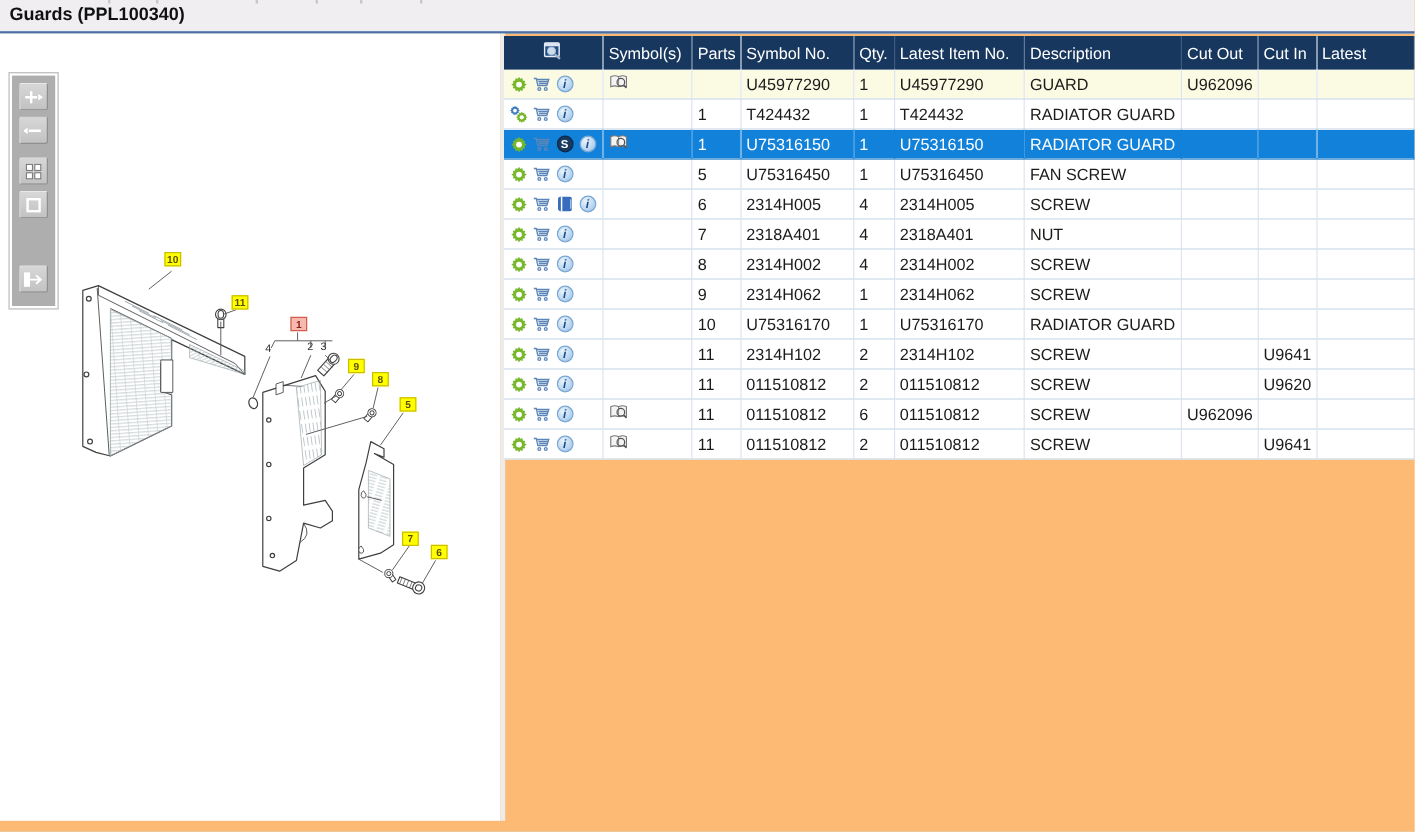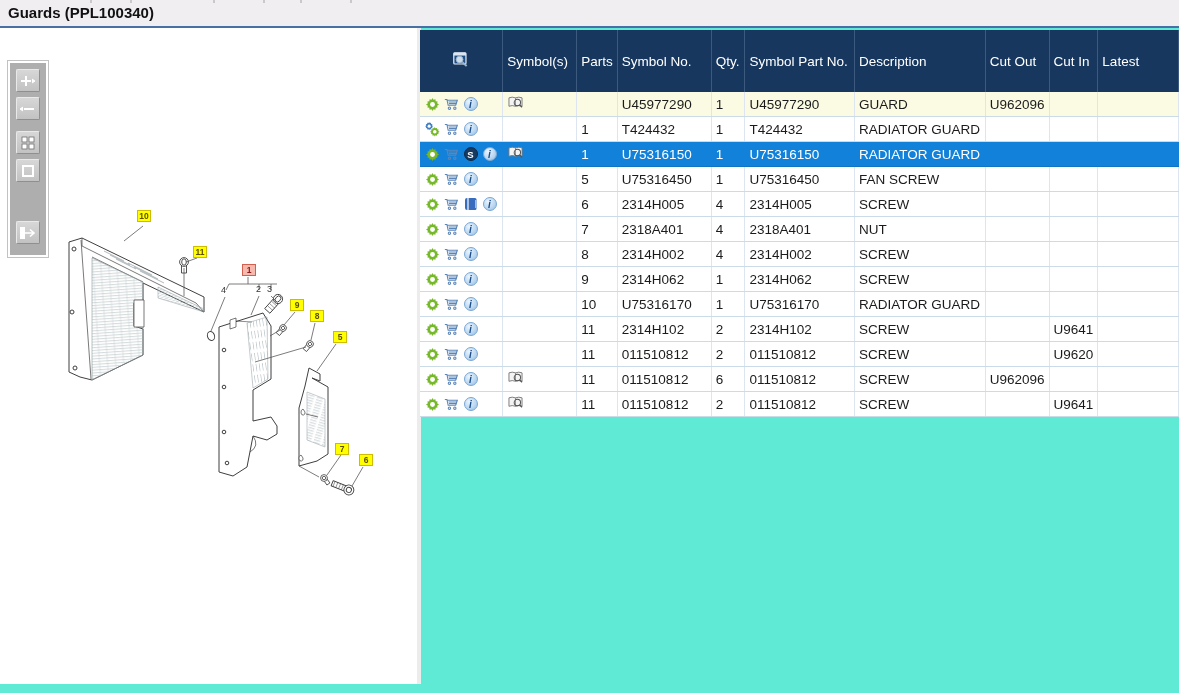--- a/index.html
+++ b/index.html
@@ -1,17 +1,17 @@
 <!DOCTYPE html>
 <html><head>
 <meta charset="utf-8">
 <style>
   html,body{margin:0;padding:0;}
   body{font-family:"Liberation Sans",sans-serif;background:#fff;}
-  #app{position:relative;width:1179px;height:693px;overflow:hidden;background:#5eead4;border-bottom:1px solid #d9d9d9;}
+  #app{position:relative;width:1179px;height:693px;overflow:hidden;background:#fdba74;border-bottom:1px solid #d9d9d9;}
 
   
   #titlebar{position:absolute;left:0;top:0;width:1179px;height:28px;background:#f0eef1;
     border-bottom:2px solid #4a6fa5;box-sizing:border-box;}
   #titlebar .title{position:absolute;left:8px;top:4px;font-size:15px;font-weight:bold;color:#111;}
   .top-tick{position:absolute;top:0;width:2px;height:3px;background:#c9c9c9;}
 
   
   #splitter{position:absolute;left:417px;top:28px;width:4px;height:656px;background:#ececec;}
 
@@ -30,21 +30,21 @@
   .callout{position:absolute;width:14px;height:12px;font-size:8.5px;font-weight:bold;
     display:flex;align-items:center;justify-content:center;cursor:pointer;box-sizing:border-box;}
   .callout.yellow{background:#ffff00;border:1px solid #cdbc00;color:#5d4f00;}
   .callout.red{background:#f5b9ad;border:1px solid #d35f4f;color:#8b1a1a;}
   .plain-label{position:absolute;font-size:9px;color:#333;}
 
   
   #parts-table{position:absolute;left:420px;top:30px;border-collapse:collapse;table-layout:fixed;
     font-size:13.5px;color:#1b1b1b;background:#fff;}
   #parts-table th{background:#17375e;color:#fff;font-weight:normal;text-align:left;height:28px;
-    padding:17px 4px;border-right:1px solid #3c5a7e;overflow:hidden;white-space:nowrap;}
+    padding:0 4px;border-right:1px solid #3c5a7e;overflow:hidden;white-space:nowrap;}
   #parts-table td{height:24px;padding:0 4px;border-right:1px solid #dce5f0;border-bottom:1px solid #ccdbe8;
     overflow:hidden;white-space:nowrap;}
   #parts-table tr.cream td{background:#fbfae3;}
   #parts-table tr.selected td{background:#1181d9;color:#fff;border-right-color:#1181d9;border-bottom-color:#0f74c4;}
   #parts-table td.c-actions{padding-left:5px;}
   .icon-strip{display:flex;align-items:center;gap:4px;}
   .icon-strip .mini{display:inline-flex;width:15px;height:15px;align-items:center;justify-content:center;}
 
   .info-badge{width:14px;height:14px;border-radius:50%;
     background:radial-gradient(circle at 35% 30%,#eaf4fd,#b9d6f0 60%,#8fb9e2);
@@ -266,21 +266,21 @@
           <th style="text-align: center;"><span><svg width="16" height="15" viewBox="0 0 17 16">
                 <rect x="0.8" y="0.8" width="13" height="12" rx="1" fill="#1f4f86" stroke="#e8eef5" stroke-width="1.3"></rect>
                 <rect x="0.8" y="0.8" width="13" height="3" fill="#dce6f2"></rect>
                 <circle cx="7" cy="8" r="3.6" fill="#cfdcea" stroke="#9fb6cf" stroke-width="1"></circle>
                 <path d="M10 11 L14.5 15" stroke="#9fb6cf" stroke-width="2"></path>
               </svg></span></th>
           <th>Symbol(s)</th>
           <th>Parts</th>
           <th>Symbol No.</th>
           <th>Qty.</th>
-          <th>Symbol Part No.</th>
+          <th>Latest Item No.</th>
           <th>Description</th>
           <th>Cut Out</th>
           <th>Cut In</th>
           <th>Latest</th>
         </tr>
       </thead>
     <tbody>
         <tr class="cream">
           <td class="c-actions">
             <span class="icon-strip">

